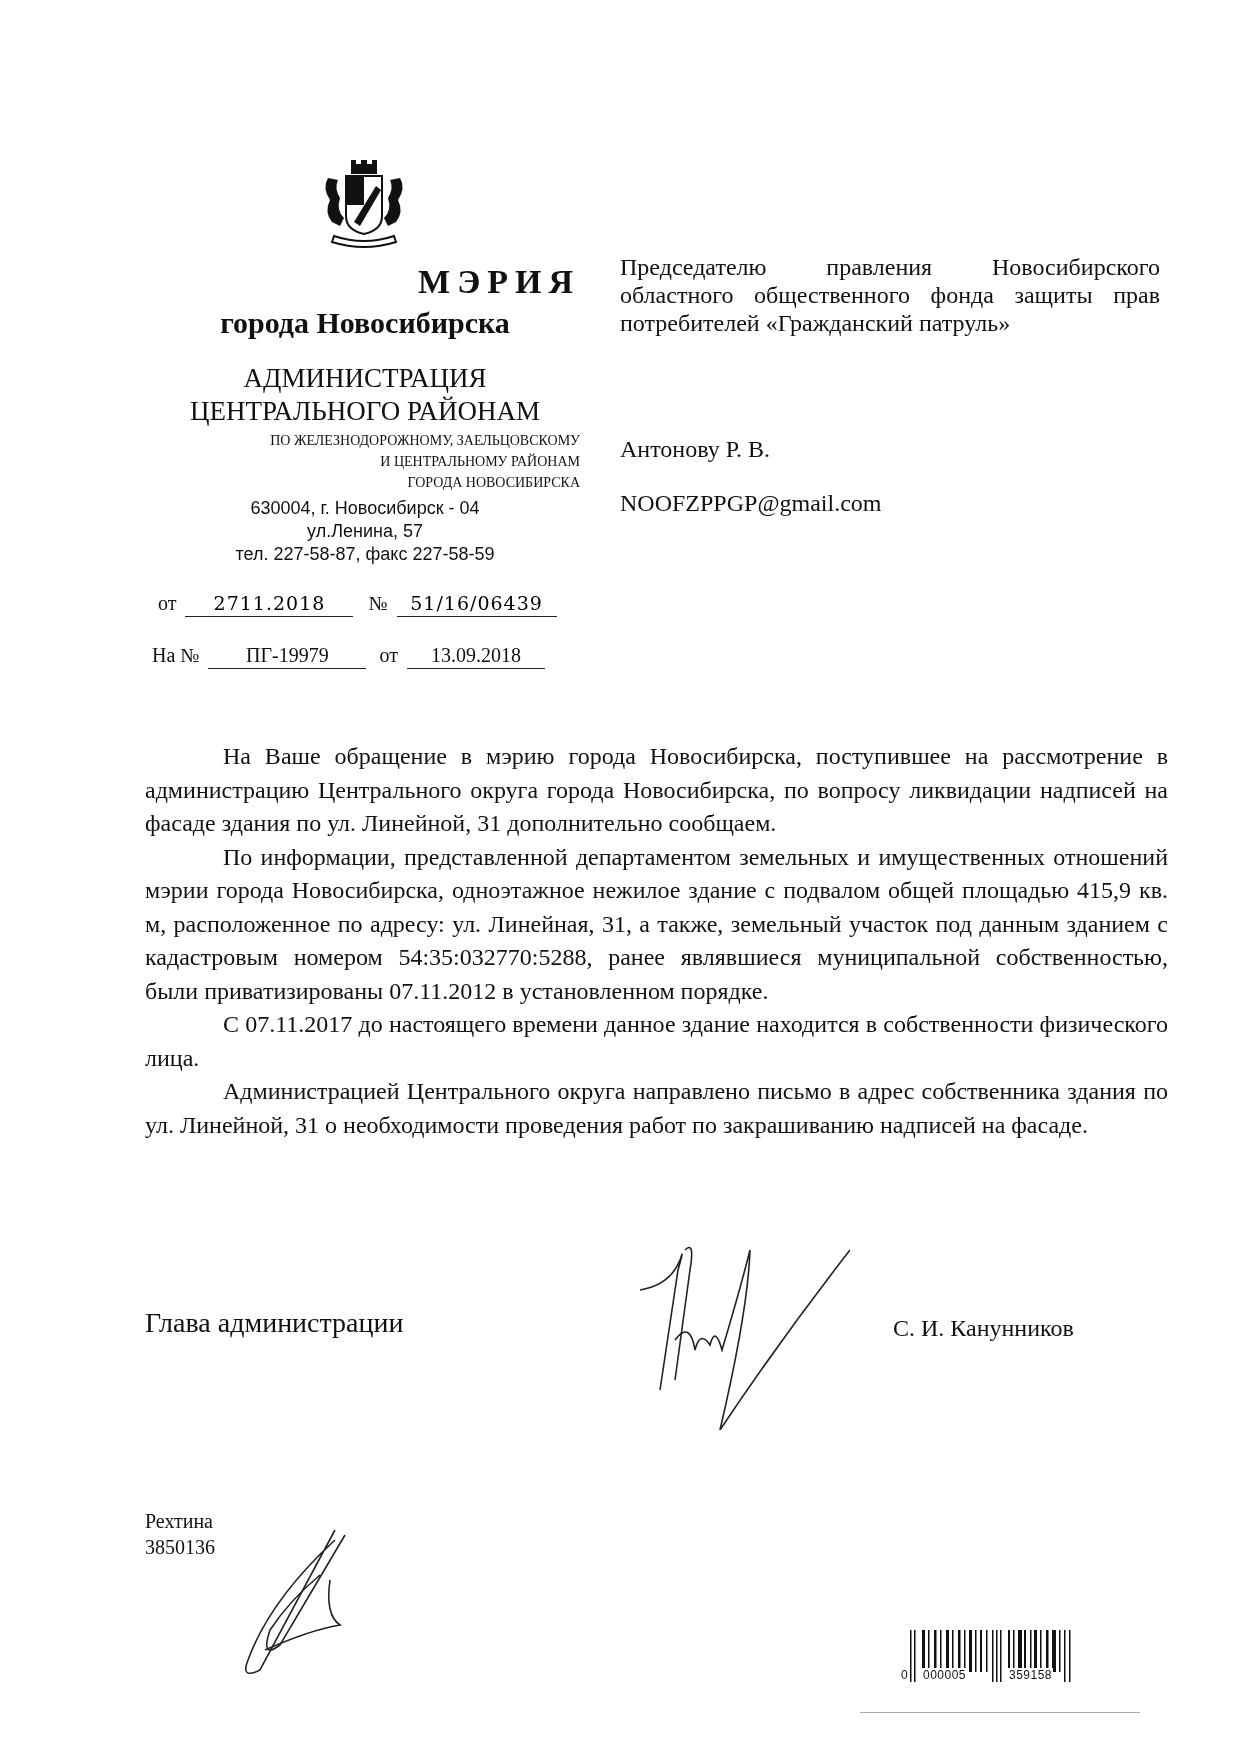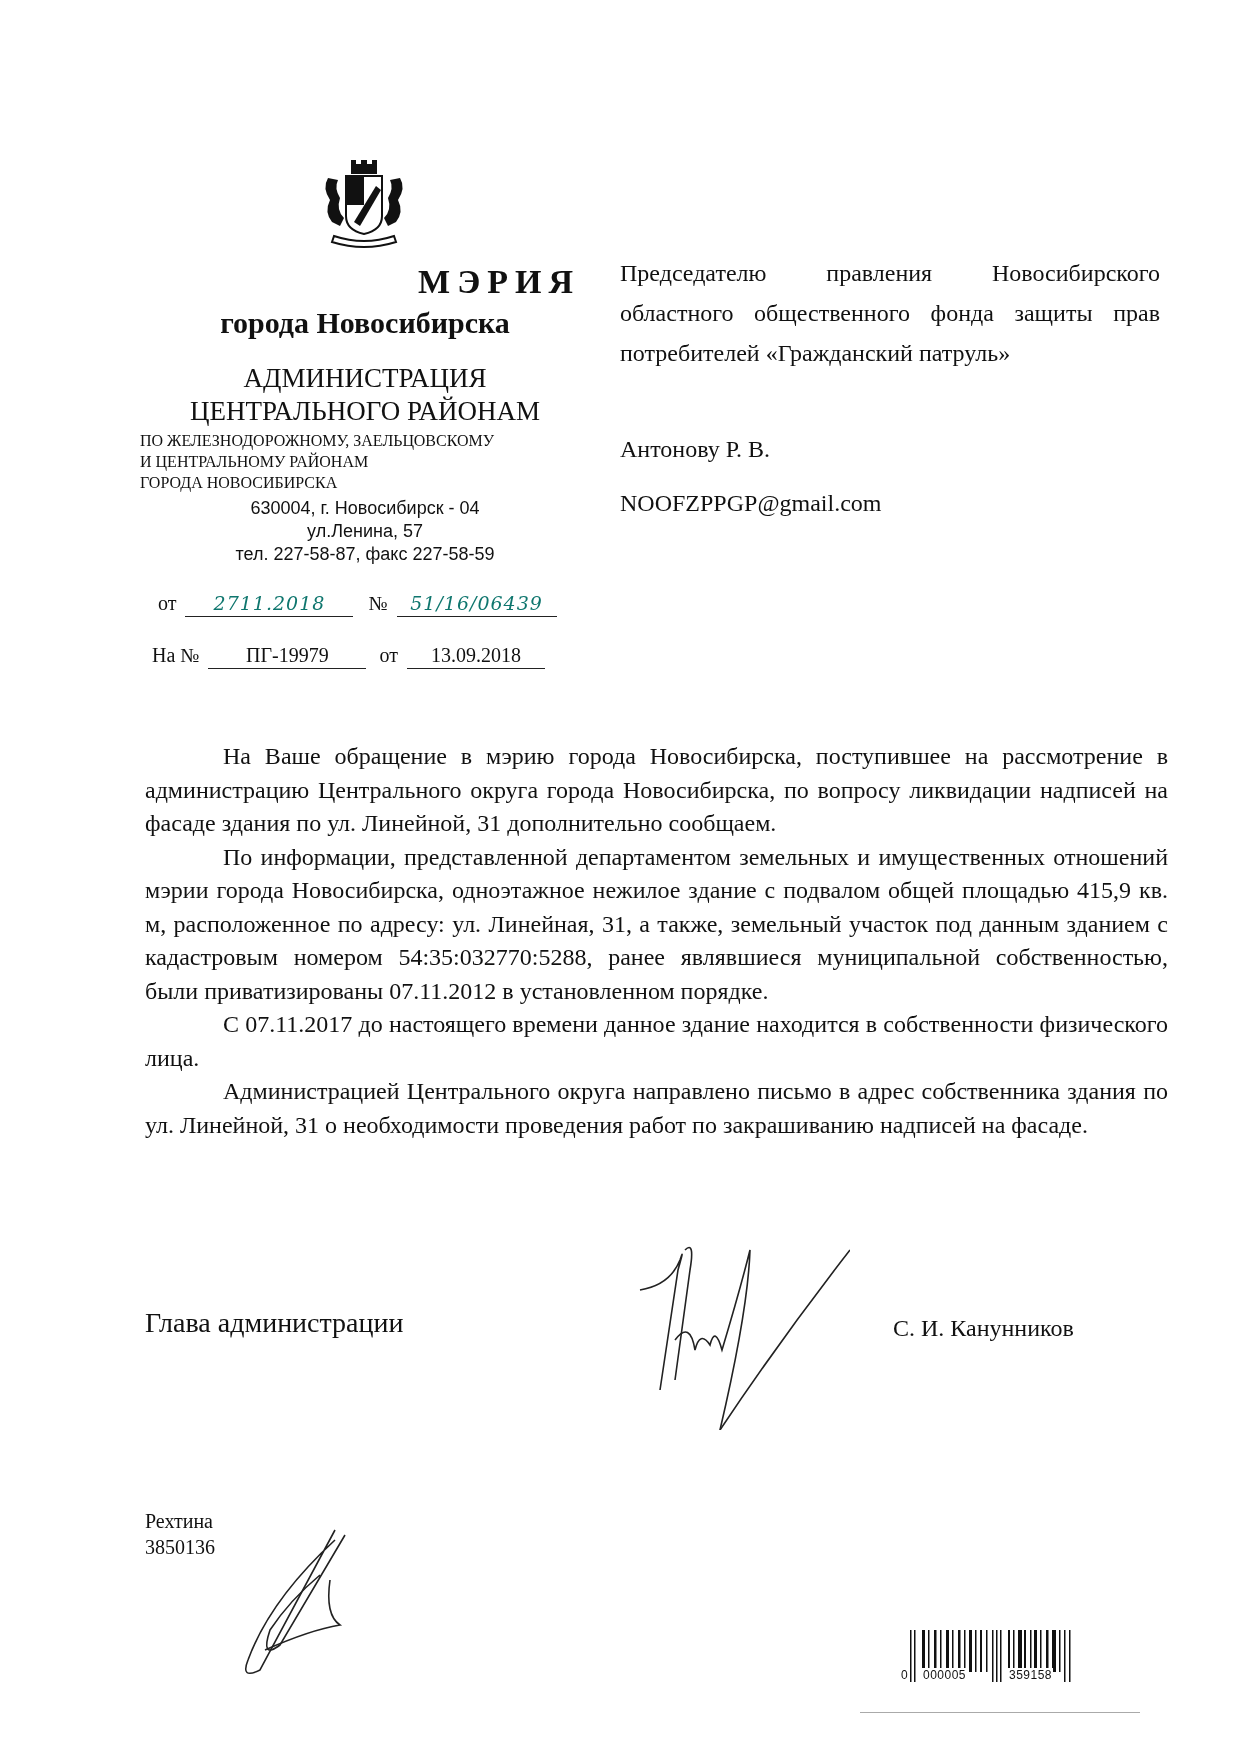--- a/index.html
+++ b/index.html
@@ -9,31 +9,31 @@
   }
   .abs { position: absolute; }
   
   .crest { left: 318px; top: 160px; width: 92px; height: 92px; }
   .mayor-title { left: 150px; top: 262px; width: 430px; text-align: right;
     font-weight: bold; font-size: 34px; letter-spacing: 7px; line-height: 40px; }
   .mayor-city { left: 150px; top: 305px; width: 430px; text-align: center;
     font-weight: bold; font-size: 30px; line-height: 36px; }
   .admin-title { left: 150px; top: 362px; width: 430px; text-align: center;
     font-size: 27px; line-height: 33px; }
-  .admin-sub { left: 140px; top: 430px; width: 440px; text-align: left;
-    font-size: 16px; line-height: 21px; }
+  .admin-sub { left: 140px; top: 430px; width: 440px; text-align: right;
+    font-size: 14px; line-height: 21px; }
   .admin-contacts { left: 150px; top: 497px; width: 430px; text-align: center;
     font-family: "Liberation Sans", sans-serif; font-size: 18px; line-height: 23px; }
   .ref-row { font-size: 20px; line-height: 26px; white-space: nowrap; }
   .ref-row .blank { display: inline-block; border-bottom: 1px solid #222;
     text-align: center; margin: 0 4px; }
-  .handwritten { font-family: "DejaVu Serif", serif; font-style: italic;
-    font-size: 19px; color: #0f766e; letter-spacing: 1px; }
+  .handwritten { font-family: "DejaVu Serif", serif; 
+    font-size: 19px; color: #000000; letter-spacing: 1px; }
   
-  .recipient { left: 620px; top: 253px; width: 540px; font-size: 24px; line-height: 40px;
+  .recipient { left: 620px; top: 253px; width: 540px; font-size: 24px; line-height: 28px;
     text-align: justify; text-align-last: left; }
   .recipient-name { left: 620px; top: 434px; font-size: 24px; line-height: 30px; }
   .recipient-email { left: 620px; top: 488px; font-size: 24px; line-height: 30px; }
   
   .body { left: 145px; top: 740px; width: 1023px; font-size: 24px; line-height: 33.5px;
     font-family: "Liberation Serif", serif; }
   .body p { margin: 0; text-indent: 78px; text-align: justify; }
   
   .sign-title { left: 145px; top: 1307px; font-size: 28px; }
   .sign-name { left: 893px; top: 1315px; font-size: 24px; }

